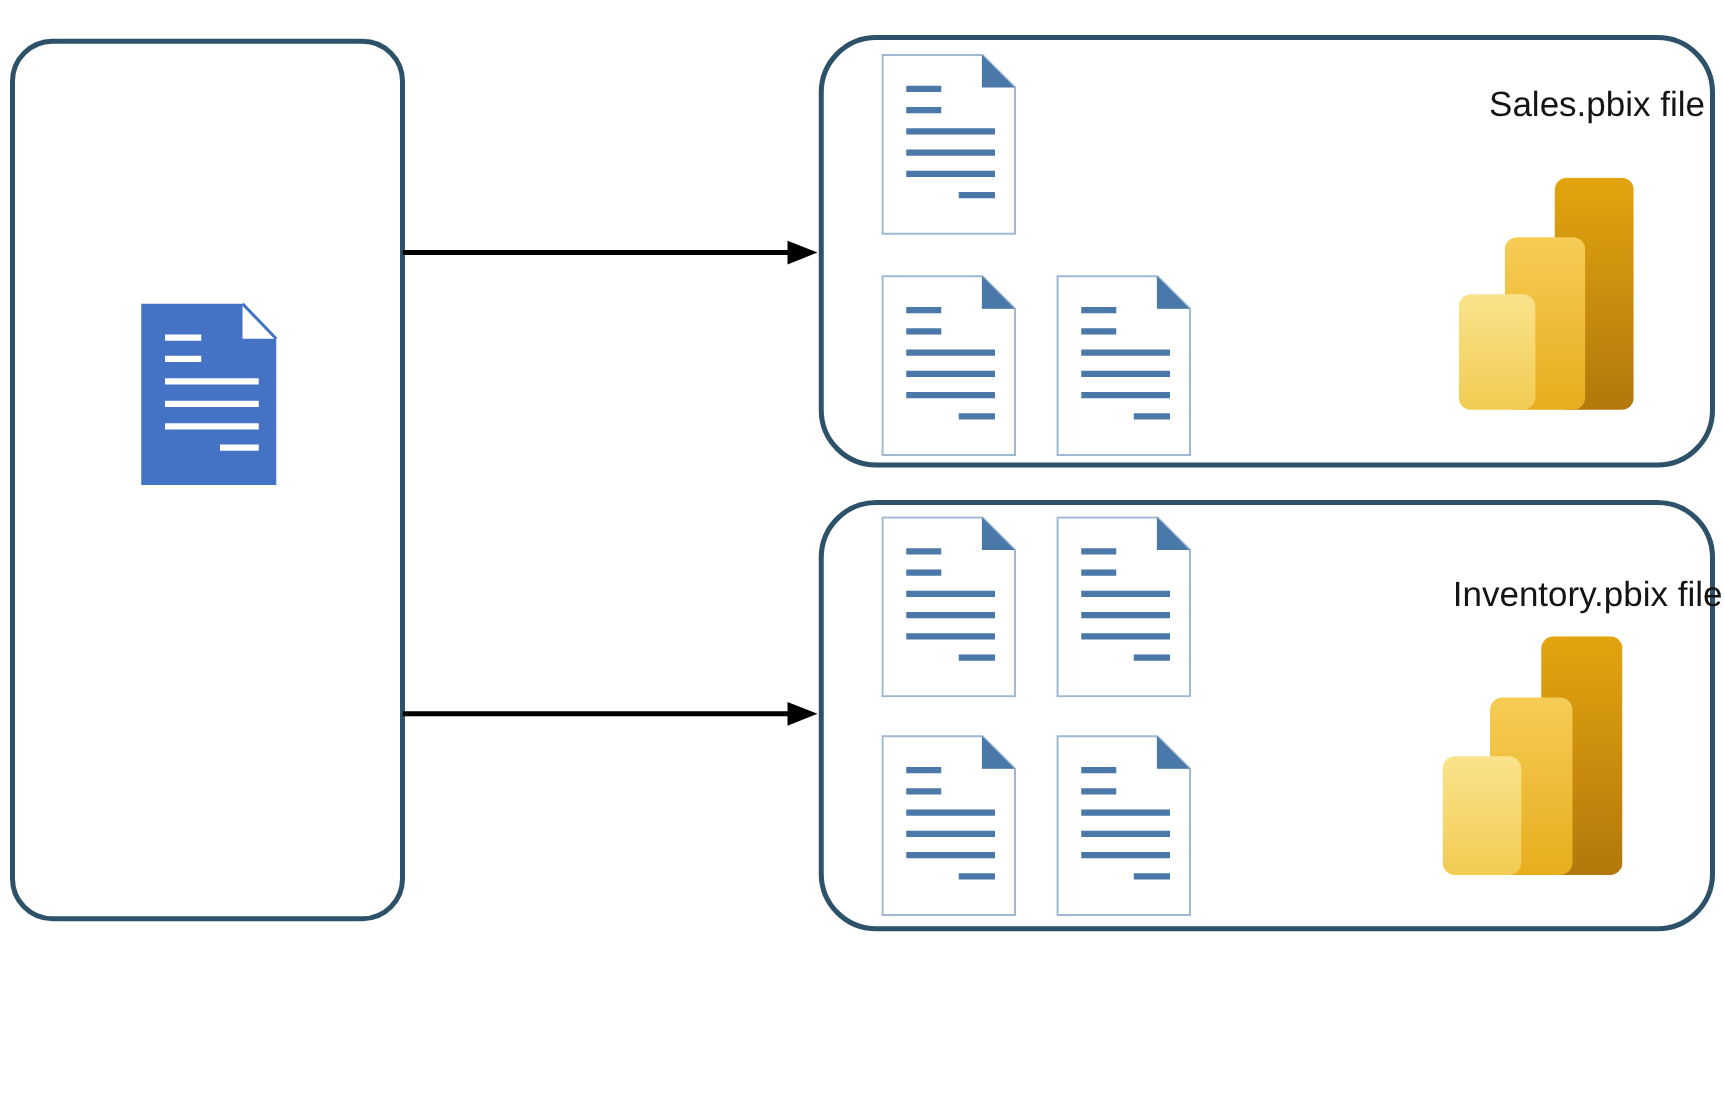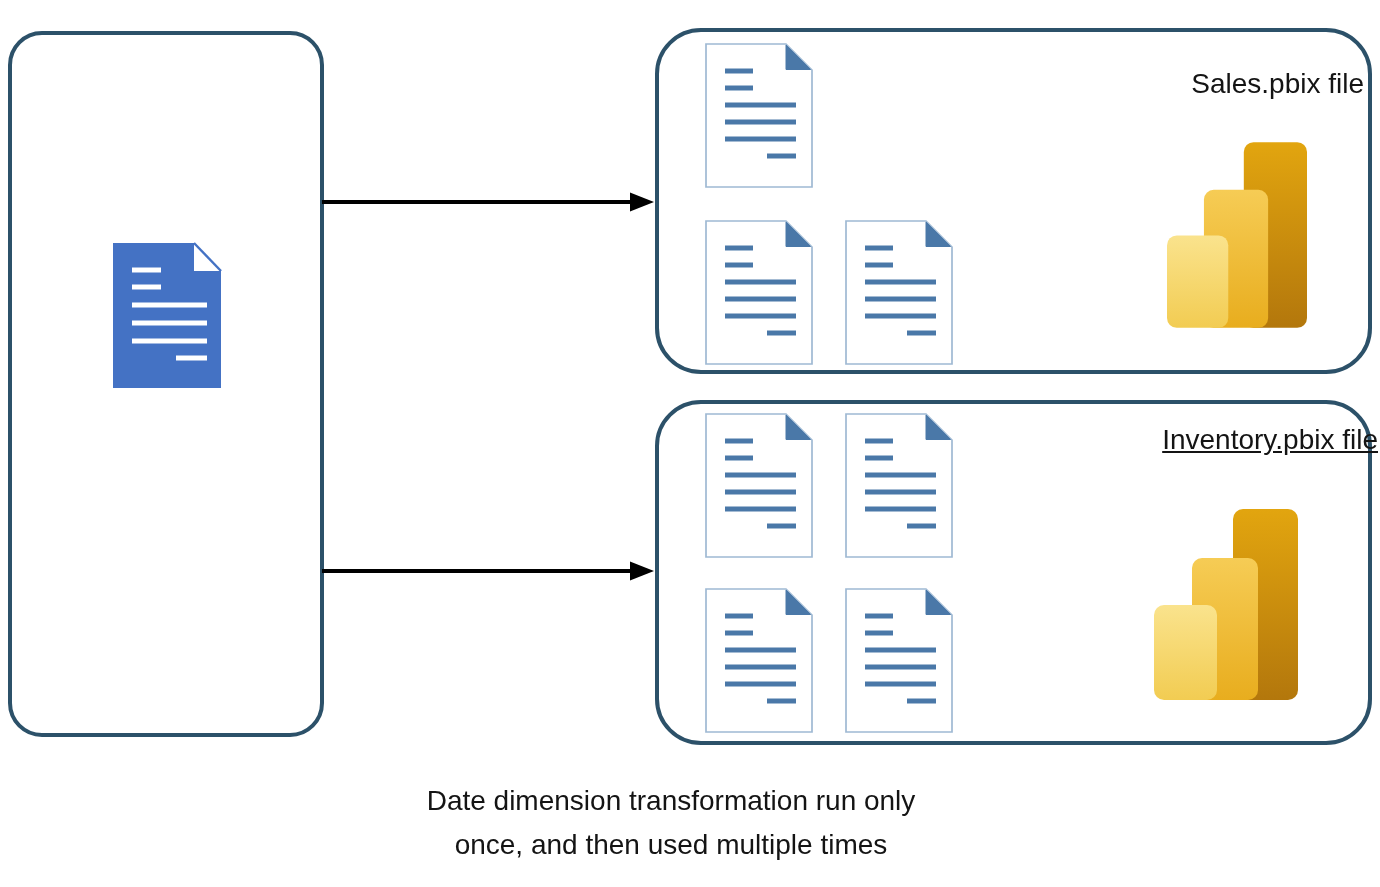--- a/index.html
+++ b/index.html
@@ -11,21 +11,21 @@
     position:absolute;background:#ffffff;border:4px solid #2C5169;box-sizing:border-box;
   }
   #source-box{left:8px;top:31px;width:316px;height:706px;border-radius:34px;}
   #sales-box{left:655px;top:28px;width:717px;height:346px;border-radius:46px;}
   #inventory-box{left:655px;top:400px;width:717px;height:345px;border-radius:46px;}
   .box-title{
     position:absolute;width:440px;text-align:right;font-size:28px;line-height:40px;color:#141414;
     white-space:nowrap;
   }
   #sales-title{left:924px;top:64px;}
-  #inventory-title{left:938px;top:420px;text-decoration:underline;}
+  #inventory-title{left:938px;top:456px;}
   #source-label{
     position:absolute;left:8px;top:462px;width:316px;text-align:center;
     font-size:28px;line-height:44px;color:#141414;
   }
   #caption{
     position:absolute;left:171px;top:779px;width:1000px;text-align:center;
     font-size:28px;line-height:44px;color:#141414;
   }
   .arrow{position:absolute;width:332px;height:24px;}
   #arrow-sales{left:322px;top:190px;}
@@ -180,18 +180,14 @@
       <path d="M62,113 H91"></path>
     </g>
   </svg>
     </div>
   <svg id="inventory-logo" class="pbi-logo" viewBox="0 0 144 191">
     <rect x="79" y="0" width="65" height="191" rx="10" fill="url(#pbi-dark)"></rect>
     <rect x="38" y="49" width="66" height="142" rx="10" fill="url(#pbi-mid)"></rect>
     <rect x="0" y="96" width="63" height="95" rx="10" fill="url(#pbi-light)"></rect>
   </svg>
 
-  <div id="caption">
-    <div>Date dimension transformation run only</div>
-    <div>once, and then used multiple times</div>
-  </div>
 
 </div>
 
 </body></html>

